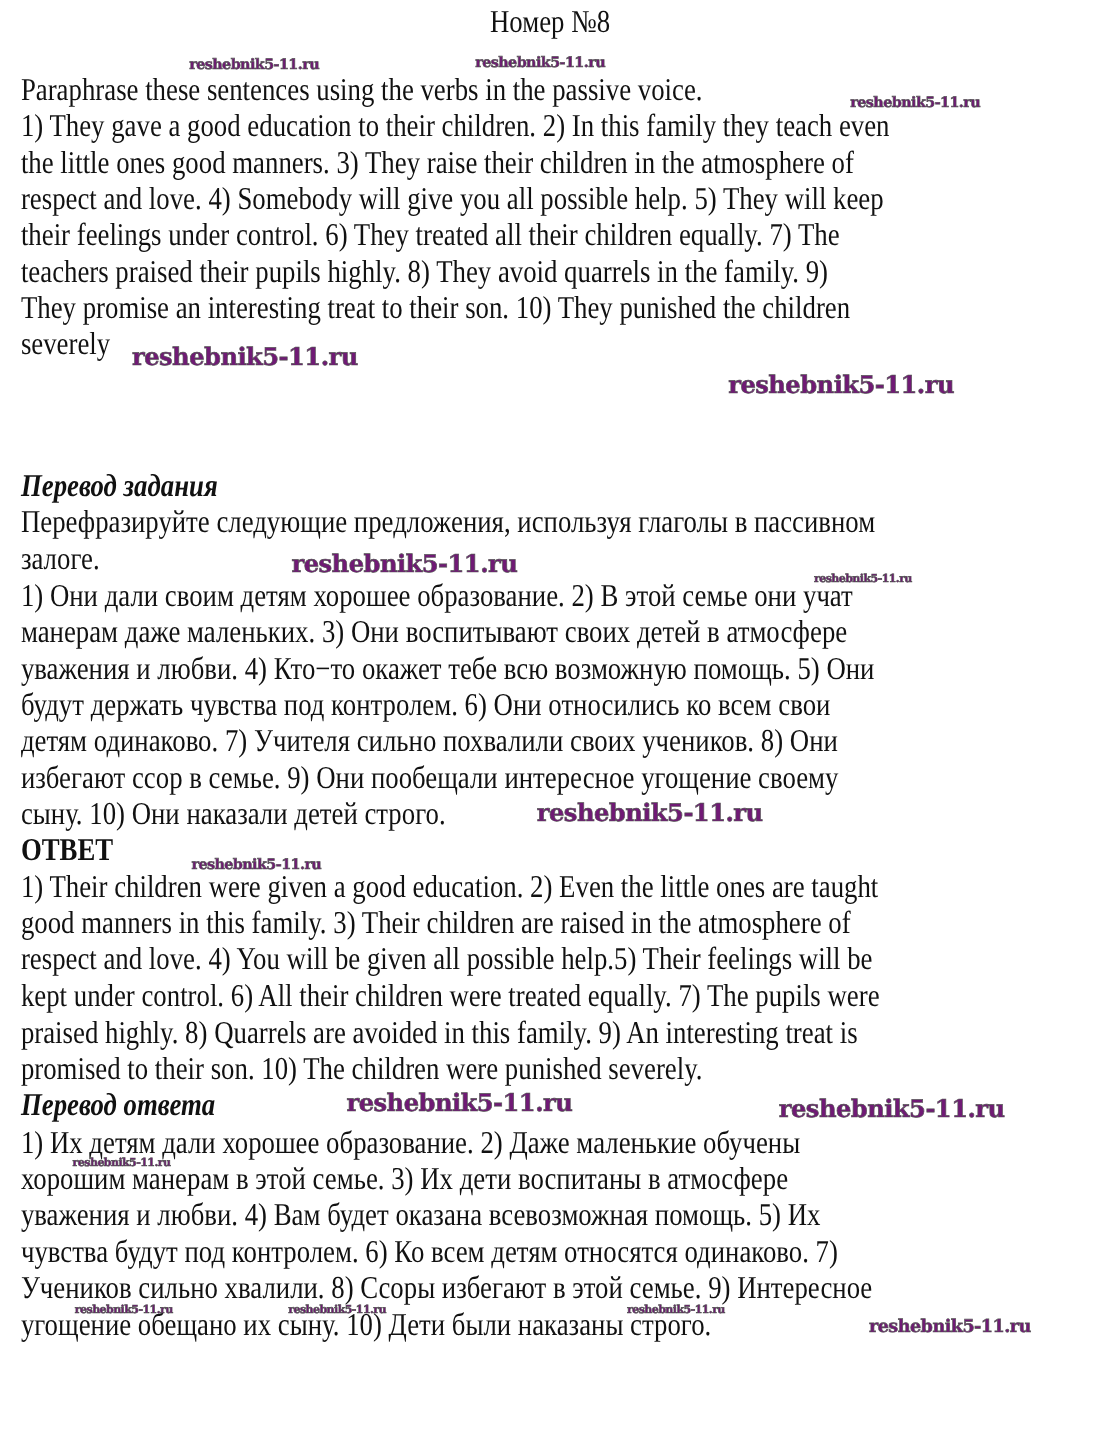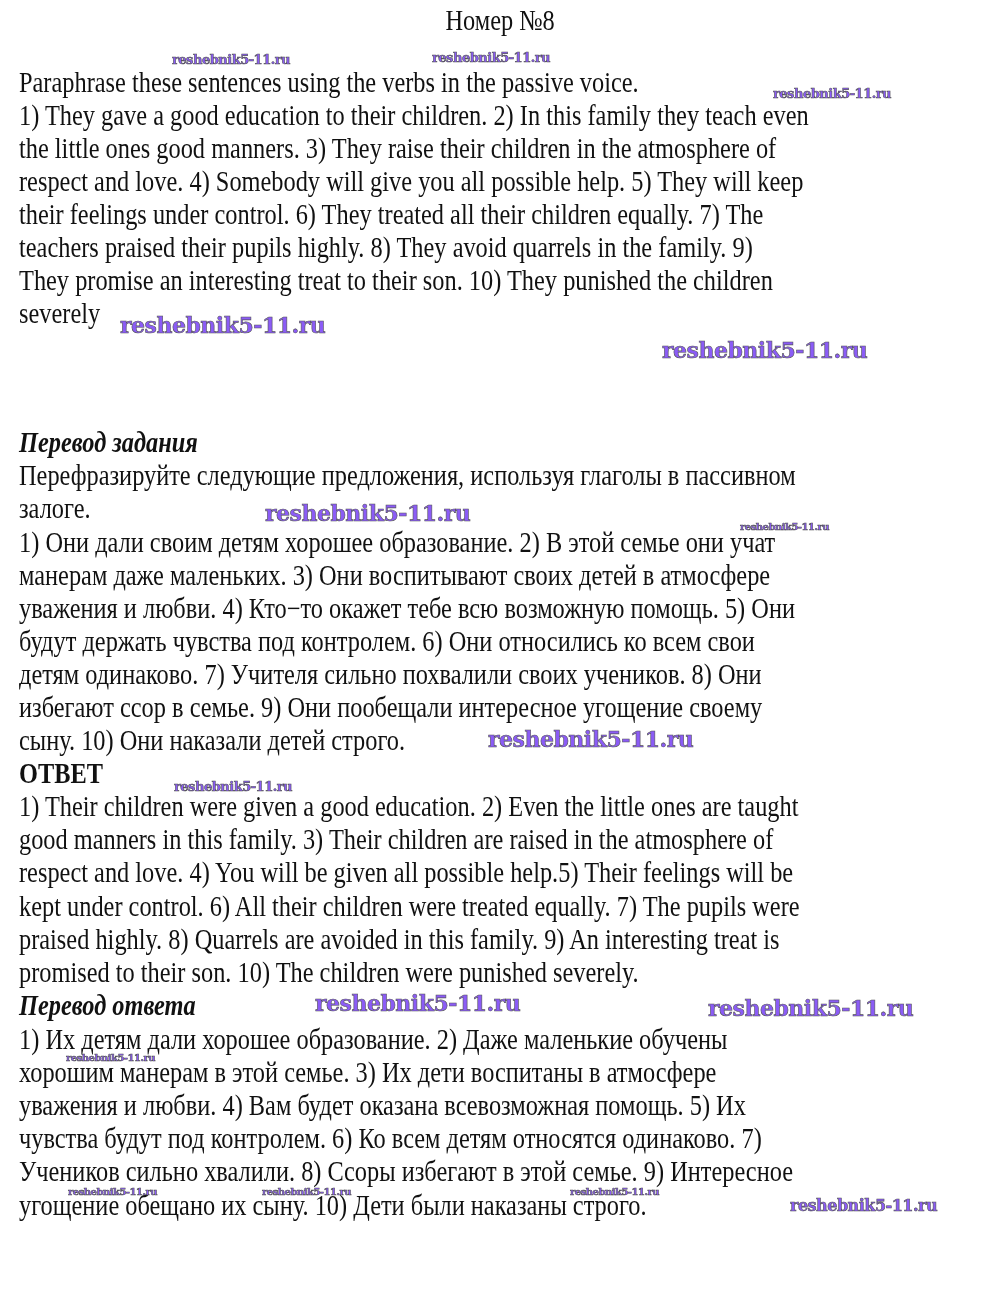--- a/index.html
+++ b/index.html
@@ -11,21 +11,21 @@
     font-size: 29px; line-height: 33px; color: #111;
     white-space: nowrap; transform-origin: left top;
     transform: scaleX(0.84);
   }
   .center { left: 0; width: 1000px; text-align: center; transform: none; }
   .center span { display: inline-block; transform: scaleX(0.84); }
   .heading-it { font-style: italic; font-weight: bold; }
   .heading-b { font-weight: bold; }
   .wm {
     position: absolute; font-family: "DejaVu Serif", "Liberation Serif", serif;
-    font-weight: bold; color: #8b5cf6; white-space: nowrap;
+    font-weight: bold; color: #701a75; white-space: nowrap;
     -webkit-text-stroke: 0.6px #555; letter-spacing: -0.5px;
   }
   .wm.s { font-size: 13px; }
   .wm.m { font-size: 16px; }
   .wm.l { font-size: 22px; }
   .wm.xs { font-size: 10px; }
 </style>
 </head>
 <body>
 

